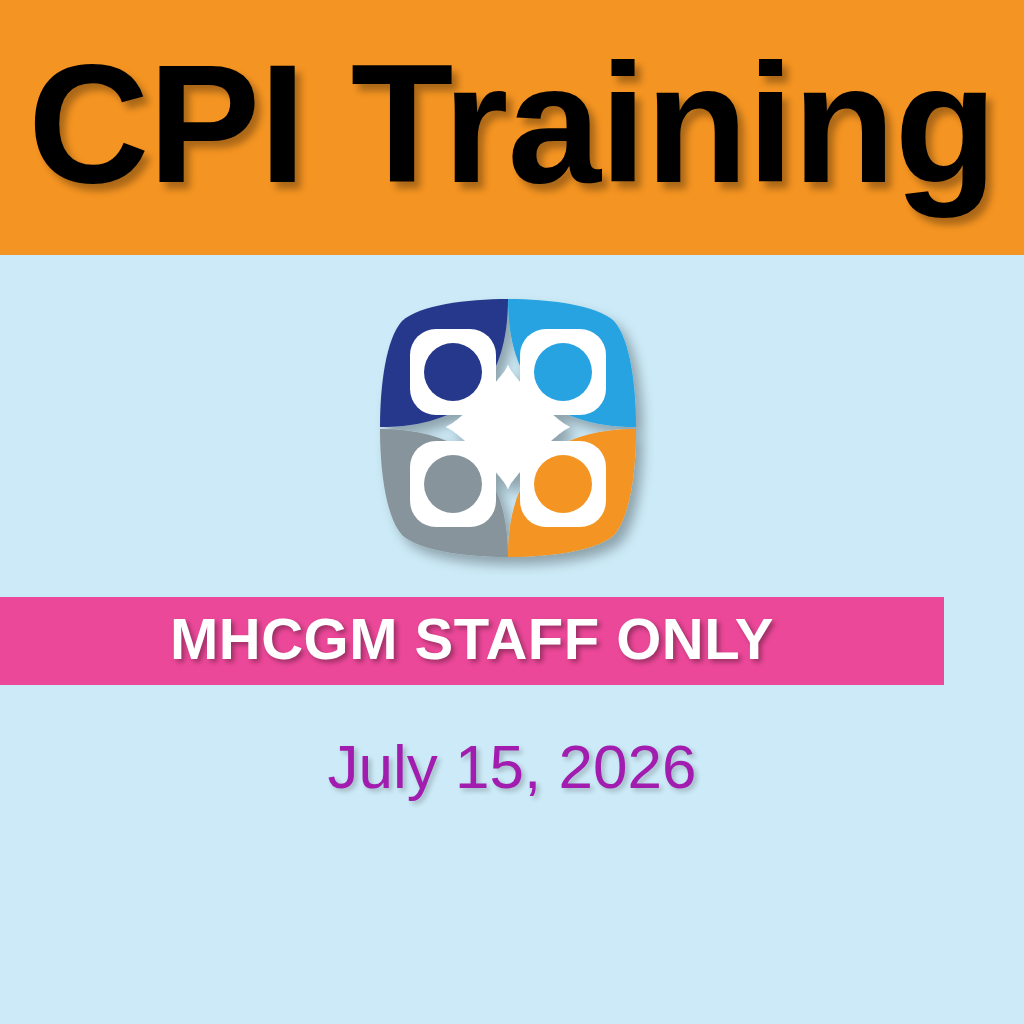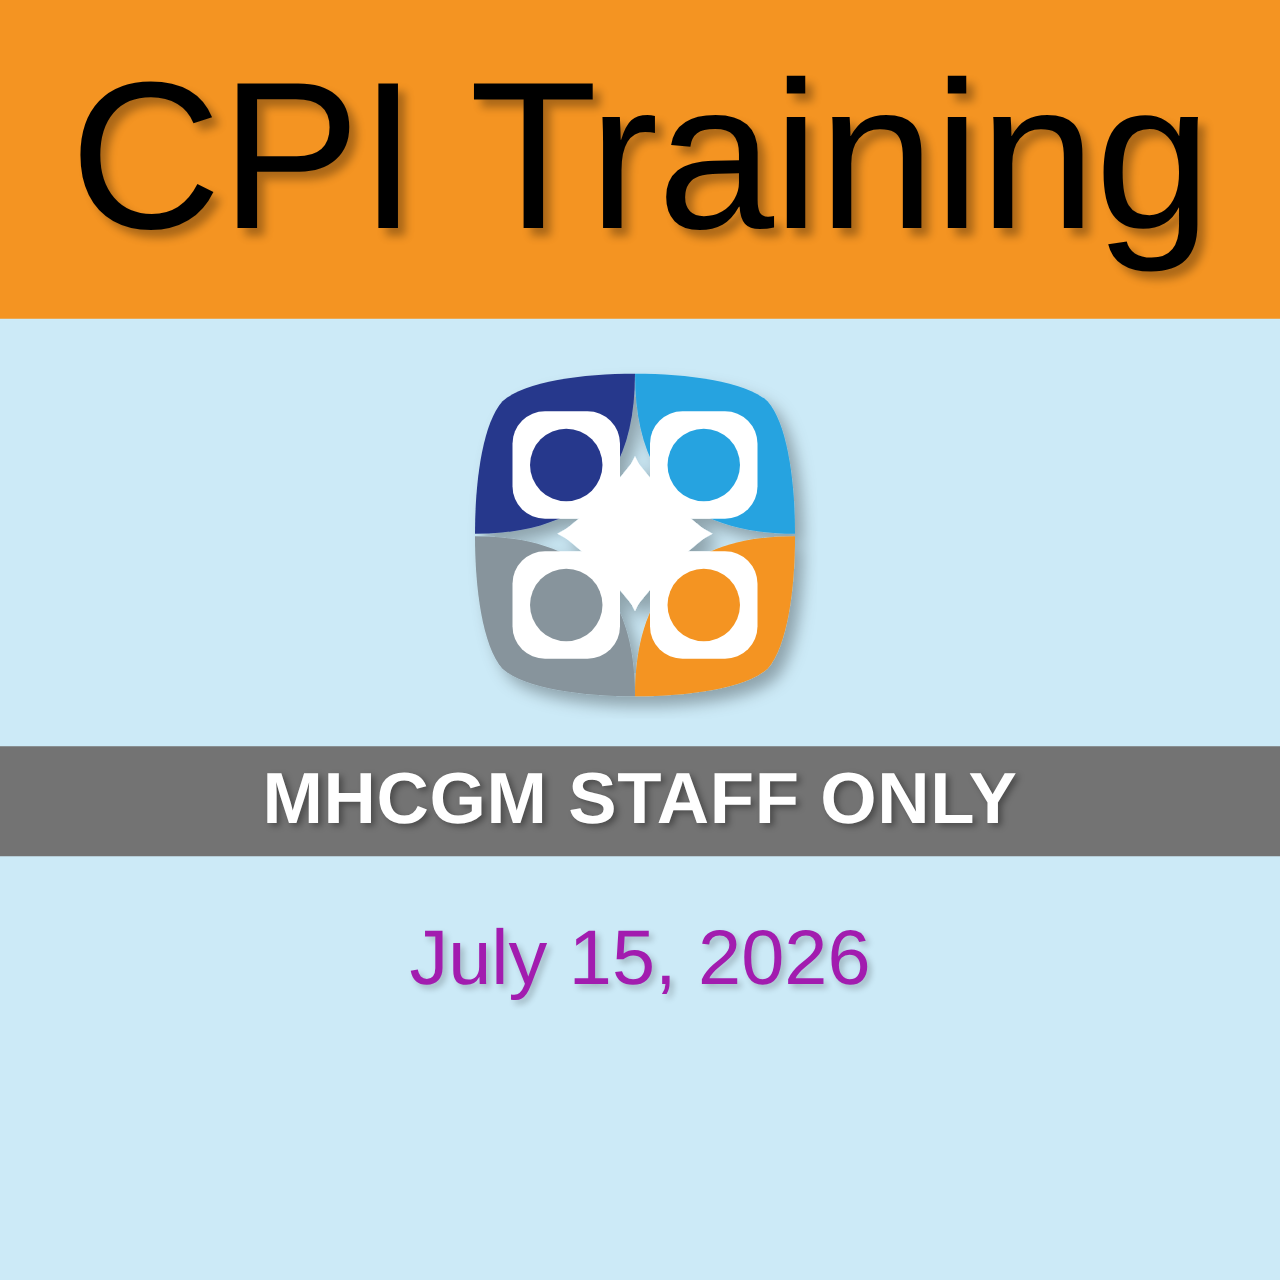--- a/index.html
+++ b/index.html
@@ -28,21 +28,21 @@
     top: 0;
     width: 1024px;
     height: 255px;
     background: #f49422;
     display: flex;
     align-items: center;
     justify-content: center;
   }
   .header-title {
     font-family: "Liberation Sans", sans-serif;
-    font-weight: normal;
+    font-weight: bold;
     font-size: 168px;
     line-height: 1;
     color: #000000;
     letter-spacing: -1px;
     text-shadow: 6px 7px 7px rgba(0,0,0,0.30);
     white-space: nowrap;
     transform: translateY(-4px);
   }
 
   
@@ -57,23 +57,23 @@
     display: block;
     width: 292px;
     height: 294px;
   }
 
   
   .staff-band {
     position: absolute;
     left: 0;
     top: 597px;
-    width: 1024px;
+    width: 944px;
     height: 88px;
-    background: #737373;
+    background: #ec4899;
     display: flex;
     align-items: center;
     justify-content: center;
   }
   .staff-band-label {
     font-family: "Liberation Sans", sans-serif;
     font-weight: bold;
     font-size: 58px;
     line-height: 1;
     color: #ffffff;

